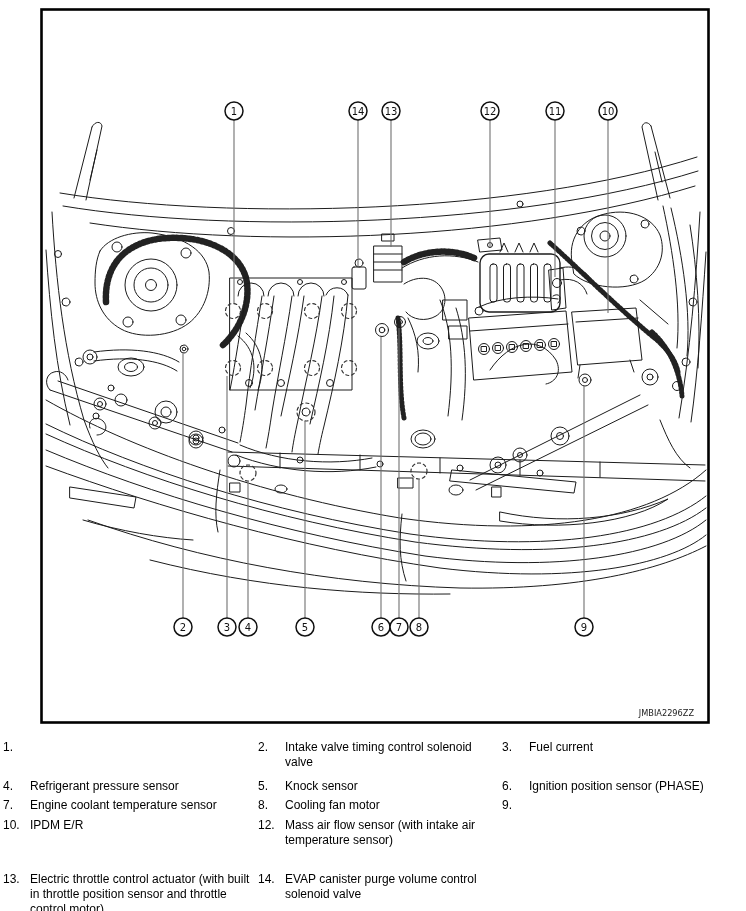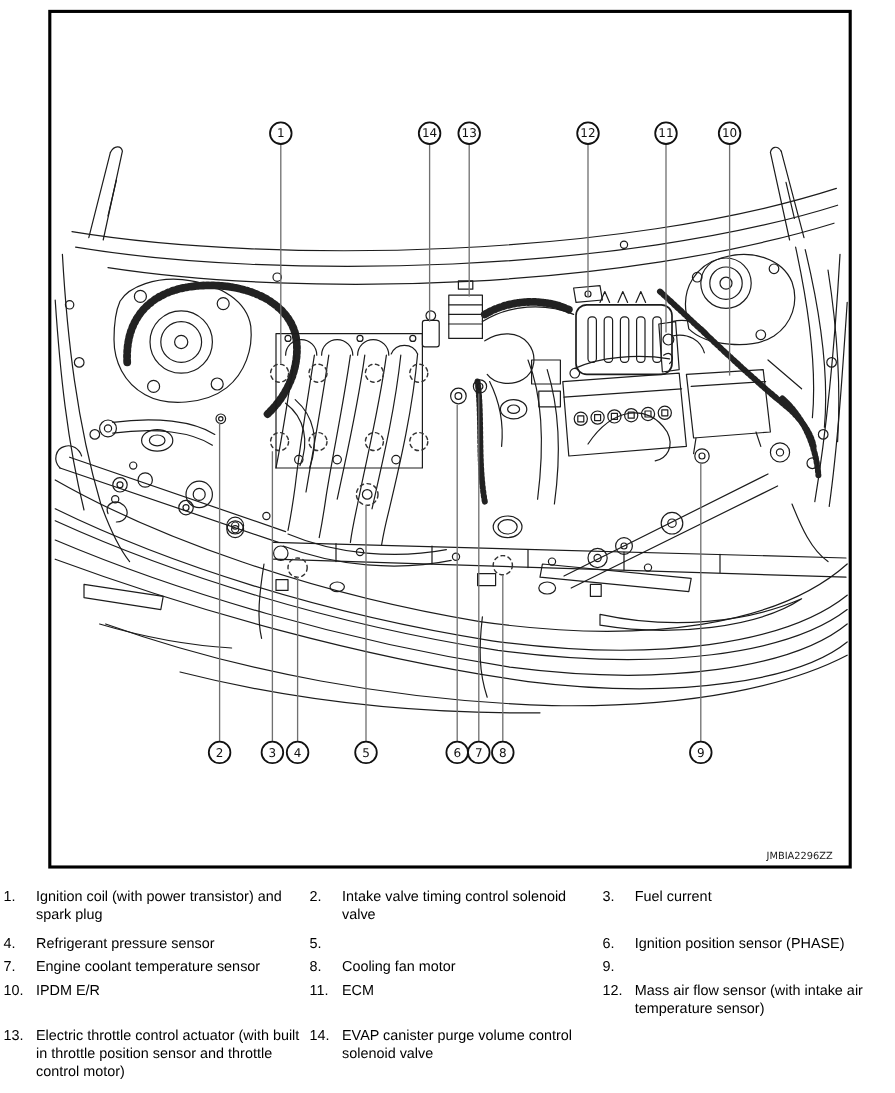--- a/index.html
+++ b/index.html
@@ -14,21 +14,21 @@
   .frame{fill:none;stroke:#000;stroke-width:2.6;}
   .leader{stroke:#707070;stroke-width:1.1;}
   .callout-circle{fill:#fff;stroke:#111;stroke-width:1.5;}
   .callout-num{font-family:"DejaVu Sans",sans-serif;font-size:10px;fill:#111;text-anchor:middle;}
   .fig-code{font-family:"DejaVu Sans",sans-serif;font-size:8.2px;fill:#222;text-anchor:end;}
   .legend{padding:10px 4px 0 3px;}
   .legend-row{display:grid;grid-template-columns:255px 244px 1fr;}
   .legend-row.r1{margin-bottom:9px;}
   .legend-row.r2{margin-bottom:4px;}
   .legend-row.r3{margin-bottom:5px;}
-  .legend-row.r4{margin-bottom:8px;}
+  .legend-row.r4{margin-bottom:24px;}
   .legend-item{display:flex;align-items:flex-start;font-size:12px;line-height:15px;}
   .legend-item .num{flex:0 0 27px;}
   .legend-item .txt{flex:1;padding-right:8px;}
 </style>
 </head>
 <body>
 
 <div class="figure-wrap">
 <svg id="diagram-svg" width="746" height="730" viewBox="0 0 746 730">
 
@@ -332,38 +332,38 @@
       </g>
 
   <text class="fig-code" x="694" y="716">JMBIA2296ZZ</text>
 </svg>
 </div>
 
 <div class="legend">
   <div class="legend-row r1">
     <div class="legend-item">
         <span class="num">1.</span>
-        <span class="txt">Ignition coil (with power transistor) and spark plug</span>
       </div>
     <div class="legend-item">
         <span class="num">2.</span>
         <span class="txt">Intake valve timing control solenoid valve</span>
       </div>
     <div class="legend-item">
         <span class="num">3.</span>
         <span class="txt">Fuel current</span>
       </div>
   </div>
   <div class="legend-row r2">
     <div class="legend-item">
         <span class="num">4.</span>
         <span class="txt">Refrigerant pressure sensor</span>
       </div>
     <div class="legend-item">
         <span class="num">5.</span>
+        <span class="txt">Knock sensor</span>
       </div>
     <div class="legend-item">
         <span class="num">6.</span>
         <span class="txt">Ignition position sensor (PHASE)</span>
       </div>
   </div>
   <div class="legend-row r3">
     <div class="legend-item">
         <span class="num">7.</span>
         <span class="txt">Engine coolant temperature sensor</span>
@@ -373,24 +373,20 @@
         <span class="txt">Cooling fan motor</span>
       </div>
     <div class="legend-item">
         <span class="num">9.</span>
       </div>
   </div>
   <div class="legend-row r4">
     <div class="legend-item">
         <span class="num">10.</span>
         <span class="txt">IPDM E/R</span>
-      </div>
-    <div class="legend-item">
-        <span class="num">11.</span>
-        <span class="txt">ECM</span>
       </div>
     <div class="legend-item">
         <span class="num">12.</span>
         <span class="txt">Mass air flow sensor (with intake air temperature sensor)</span>
       </div>
   </div>
   <div class="legend-row r5">
     <div class="legend-item">
         <span class="num">13.</span>
         <span class="txt">Electric throttle control actuator (with built in throttle position sensor and throttle control motor)</span>

